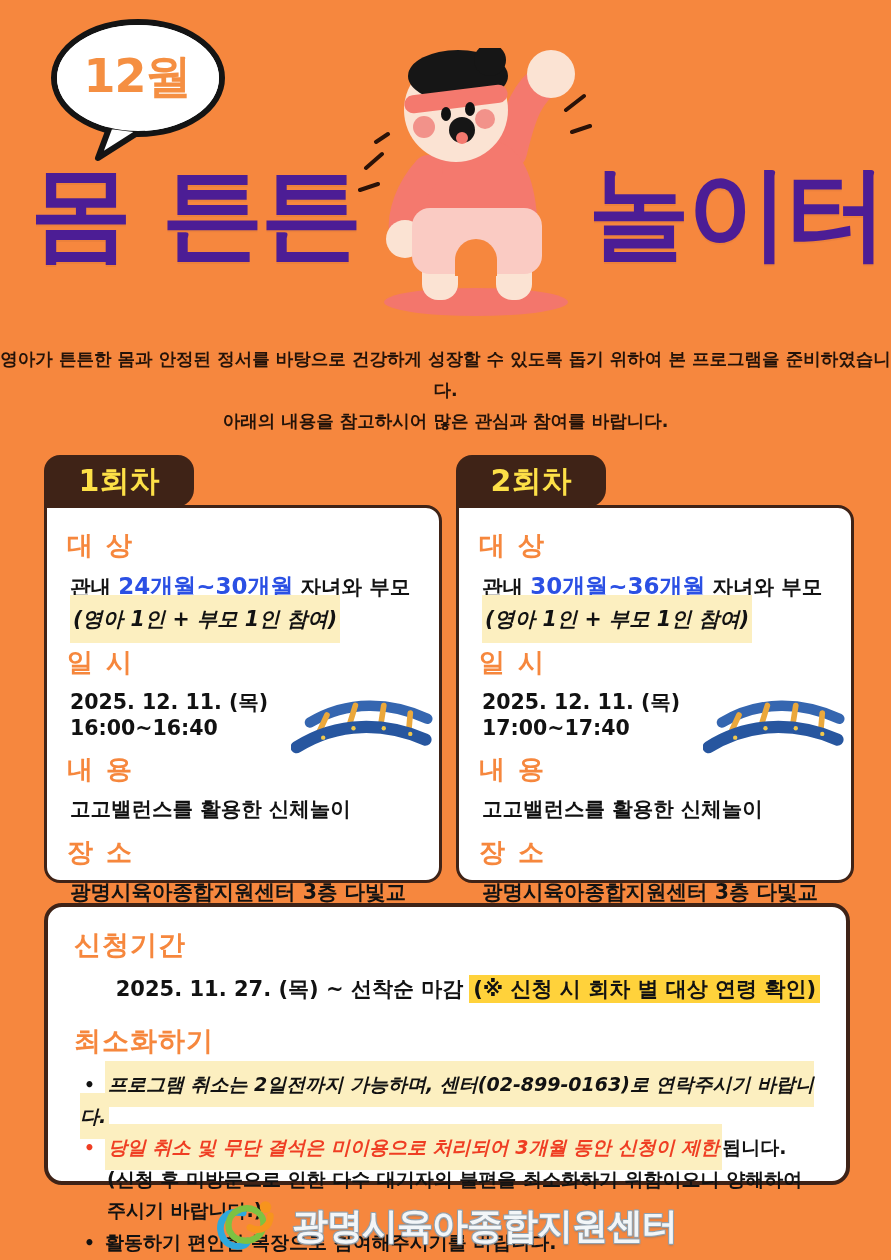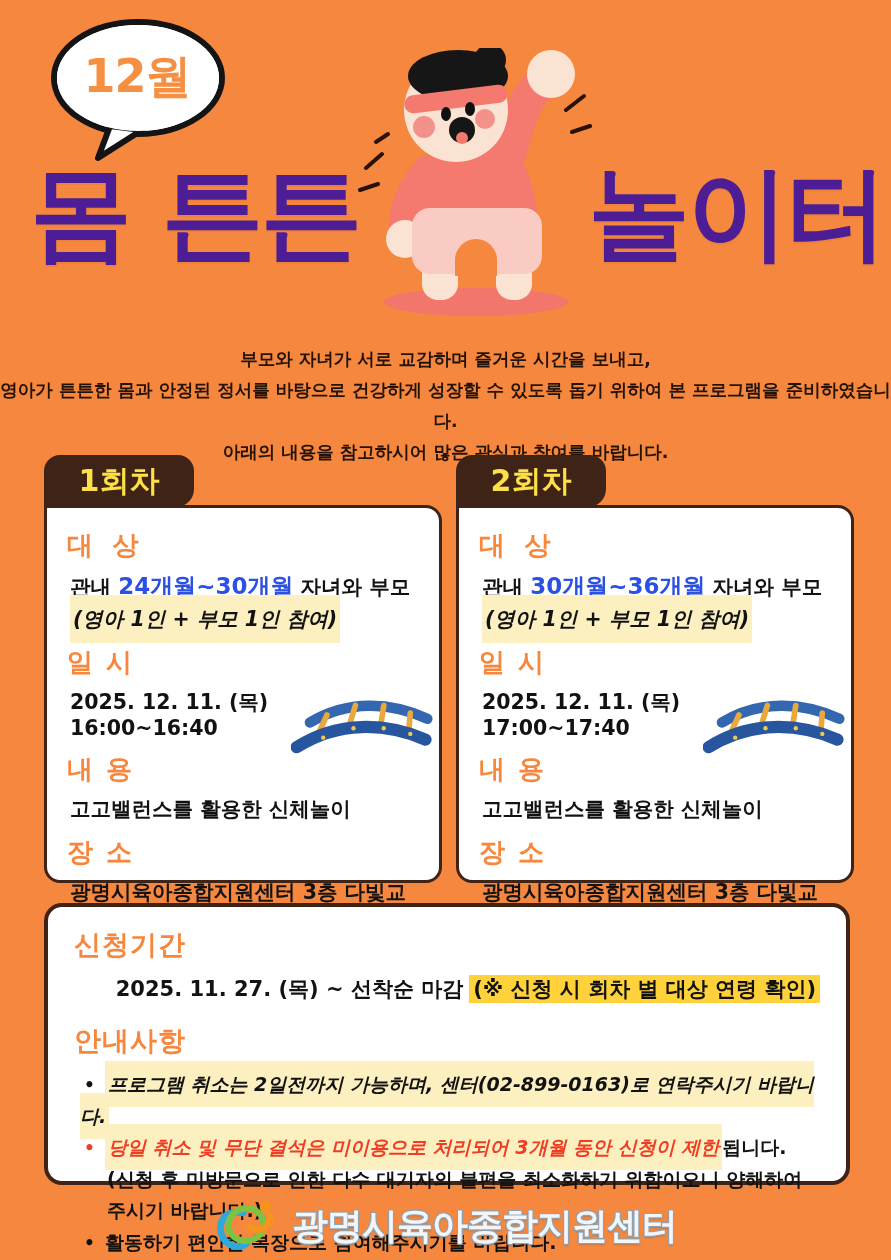--- a/index.html
+++ b/index.html
@@ -44,21 +44,21 @@
   .card-body{
     background:#FFFFFF;border:3px solid #3F2317;
     border-radius:0 16px 16px 16px;
     height:338px;padding:18px 20px 16px 20px;
     margin-top:-2px;position:relative;
   }
   .sec-label{
     color:#F6873D;font-size:26px;font-weight:bold;
     letter-spacing:2px;margin:12px 0 8px 0;
   }
-  .sec-label.first-label{margin-top:2px;font-family:Liberation Mono, monospace;}
+  .sec-label.first-label{margin-top:2px;}
   .body-line{font-size:20.5px;font-weight:bold;color:#121212;margin:3px 0;padding-left:3px;}
   .age-blue{color:#2B50E4;font-size:23px;}
   .hl-cream{background:#FCEFC0;padding:12px 3px;font-style:italic;}
   .ladder{position:absolute;right:6px;top:186px;}
   
   .apply-box{
     position:absolute;left:44px;top:903px;width:806px;height:282px;
     background:#FFFFFF;border:4px solid #3F2317;border-radius:18px;
     padding:20px 26px;box-sizing:border-box;
   }
@@ -129,21 +129,20 @@
     <circle cx="127" cy="71" r="10" fill="#F2928A"></circle>
     <circle cx="104" cy="82" r="13" fill="#161616"></circle>
     <circle cx="104" cy="90" r="6" fill="#F4796E"></circle>
 
     <path d="M8 120 L24 106 M2 142 L20 136 M18 94 L30 86" stroke="#2A1208" stroke-width="4" stroke-linecap="round"></path>
     <path d="M208 62 L226 48 M214 84 L232 78" stroke="#2A1208" stroke-width="4" stroke-linecap="round"></path>
   </svg>
 </div>
 
 <div class="intro">
-  <div>부모와 자녀가 서로 교감하며 즐거운 시간을 보내고,</div>
   <div>영아가 튼튼한 몸과 안정된 정서를 바탕으로 건강하게 성장할 수 있도록 돕기 위하여 본 프로그램을 준비하였습니다.</div>
   <div>아래의 내용을 참고하시어 많은 관심과 참여를 바랍니다.</div>
 </div>
 
 <div class="session-card first">
   <div class="tab">1회차</div>
   <div class="card-body">
     <div class="sec-label first-label">대 상</div>
     <div class="body-line"><span>관내 </span><span class="age-blue">24개월~30개월</span><span> 자녀와 부모</span></div>
     <div class="body-line"><span class="hl-cream">(영아 1인 + 부모 1인 참여)</span></div>
@@ -191,21 +190,21 @@
           <circle cx="98" cy="36" r="2.3" fill="#F2C94C"></circle>
           <circle cx="126" cy="42" r="2.3" fill="#F2C94C"></circle>
       </svg>
     </div>
   </div>
 </div>
 
 <div class="apply-box">
   <div class="apply-label">신청기간</div>
   <div class="period-line"><span>2025. 11. 27. (목) ~ 선착순 마감</span><span class="gold">(※ 신청 시 회차 별 대상 연령 확인)</span></div>
-  <div class="apply-label notice-label">안내사항</div>
+  <div class="apply-label notice-label">최소화하기</div>
   <ul class="notices">
     <li class="notice"><span class="dot">•</span><span class="hl-cream">프로그램 취소는 2일전까지 가능하며, 센터(02-899-0163)로 연락주시기 바랍니다.</span></li>
     <li class="notice"><span class="dot red-dot">•</span><span class="hl-cream red-text">당일 취소 및 무단 결석은 미이용으로 처리되어 3개월 동안 신청이 제한</span><span>됩니다.</span></li>
     <li class="notice sub"><span>(신청 후 미방문으로 인한 다수 대기자의 불편을 최소화하기 위함이오니 양해하여 주시기 바랍니다.)</span></li>
     <li class="notice"><span class="dot">•</span><span>활동하기 편안한 복장으로 참여해주시기를 바랍니다.</span></li>
     <li class="notice"></li>
   </ul>
 </div>
 
 <div class="footer">

